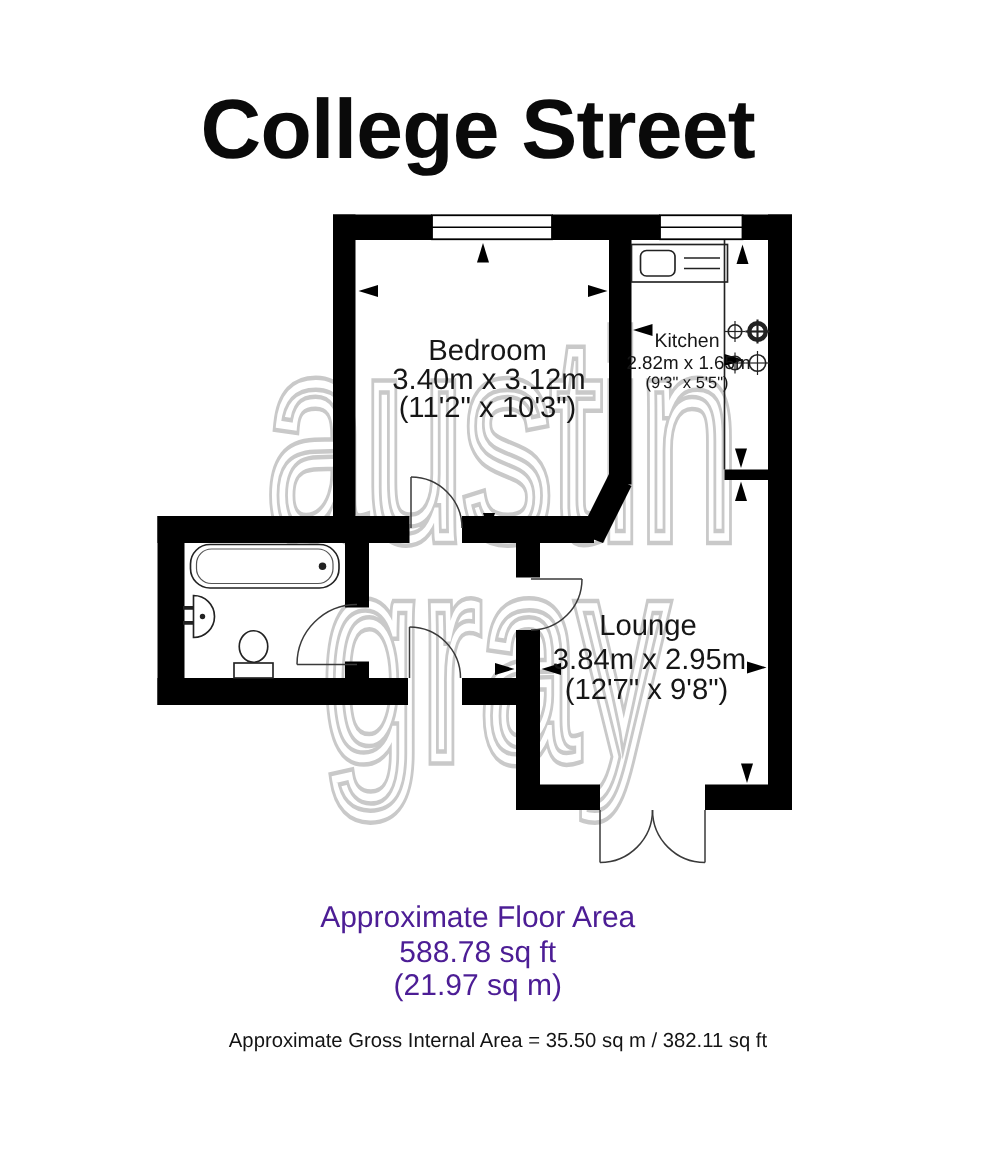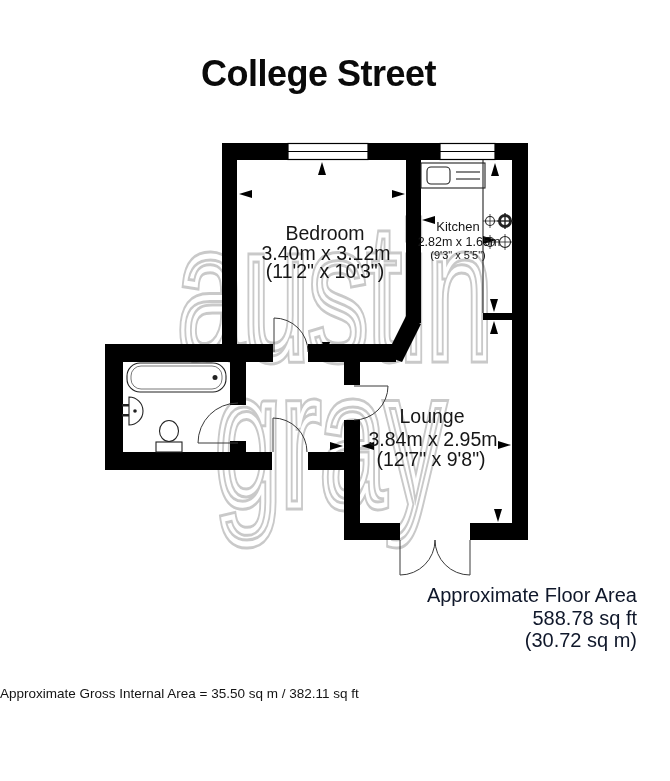--- a/index.html
+++ b/index.html
@@ -1,23 +1,23 @@
 <!DOCTYPE html>
 <html><head>
 <meta charset="utf-8">
 <style>
   html,body{margin:0;padding:0;background:#ffffff;}
   #page{position:relative;width:670px;height:781px;background:#fff;overflow:hidden;
         font-family:"Liberation Sans", sans-serif;color:#111;}
   .title{position:absolute;top:53px;left:0;width:637px;text-align:center;
-         font-size:36px;font-weight:bold;letter-spacing:-0.5px;color:#0a0a0a;}
+         font-size:56px;font-weight:bold;letter-spacing:-0.5px;color:#0a0a0a;}
   .plan-svg{position:absolute;left:0;top:0;width:670px;height:781px;}
-  .area-block{position:absolute;top:584px;left:0;width:637px;text-align:right;
-              font-size:20px;line-height:22.5px;color:#0f172a;}
-  .footer-block{position:absolute;top:686px;left:0;width:664px;text-align:left;
+  .area-block{position:absolute;top:601px;left:0;width:637px;text-align:center;
+              font-size:20px;line-height:22.5px;color:#4c1d95;}
+  .footer-block{position:absolute;top:686px;left:0;width:664px;text-align:center;
                 font-size:13.5px;line-height:15.5px;color:#141414;}
   svg text{font-family:"Liberation Sans", sans-serif;}
   .room-name,.room-dim{fill:#161616;}
 </style>
 </head>
 <body>
 
 <div id="page">
 
   <div class="title">College Street</div>
@@ -158,20 +158,20 @@
 
       <text class="room-name" x="432" y="423" text-anchor="middle" font-size="19.5">Lounge</text>
       <text class="room-dim" x="433" y="446" text-anchor="middle" font-size="19.5">3.84m x 2.95m</text>
       <text class="room-dim" x="431" y="466" text-anchor="middle" font-size="19.5">(12'7" x 9'8")</text>
     </g>
   </svg>
 
   <div class="area-block">
     <div>Approximate Floor Area</div>
     <div>588.78 sq ft</div>
-    <div>(30.72 sq m)</div>
+    <div>(21.97 sq m)</div>
   </div>
 
   <div class="footer-block">
     <div>Approximate Gross Internal Area = 35.50 sq m / 382.11 sq ft</div>
   </div>
 
 </div>
 
 </body></html>

